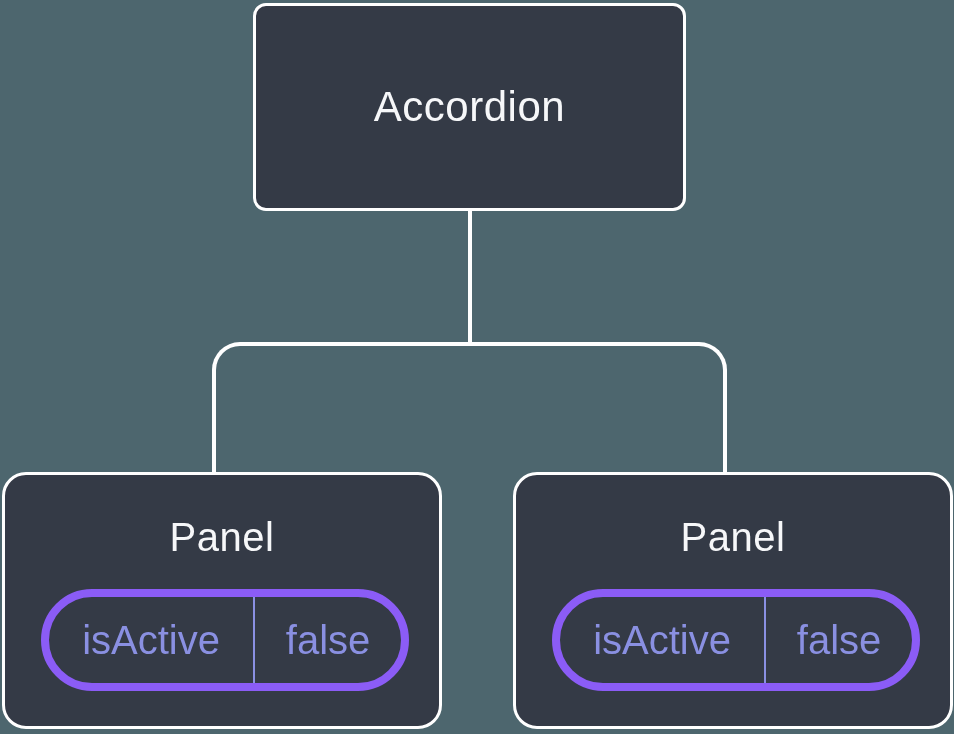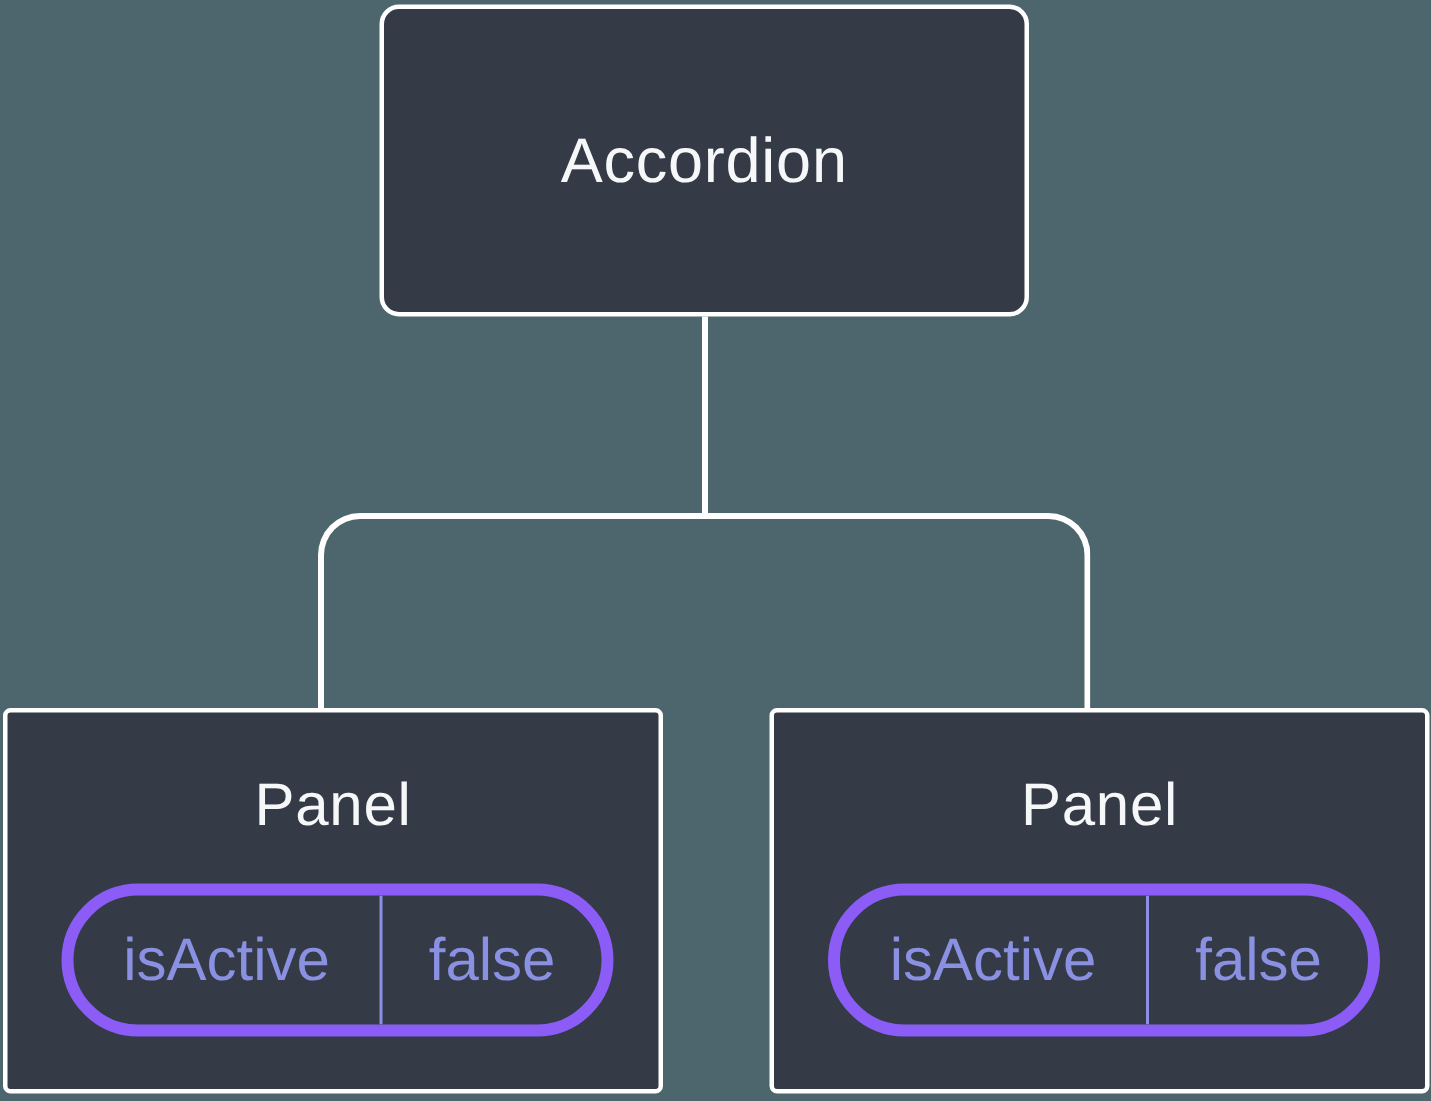--- a/index.html
+++ b/index.html
@@ -53,21 +53,21 @@
     box-sizing: border-box;
     border-top: 4px solid #FFFFFF;
     border-left: 4px solid #FFFFFF;
     border-right: 4px solid #FFFFFF;
     border-radius: 28px 28px 0 0;
   }
   .node-panel {
     top: 472px;
     width: 440px;
     height: 257px;
-    border-radius: 5px;
+    border-radius: 24px;
   }
   .node-panel.left  { left: 2px; }
   .node-panel.right { left: 513px; }
   .panel-title {
     position: absolute;
     left: 0;
     top: 40px;
     width: 100%;
     text-align: center;
     color: #F6F7F9;

